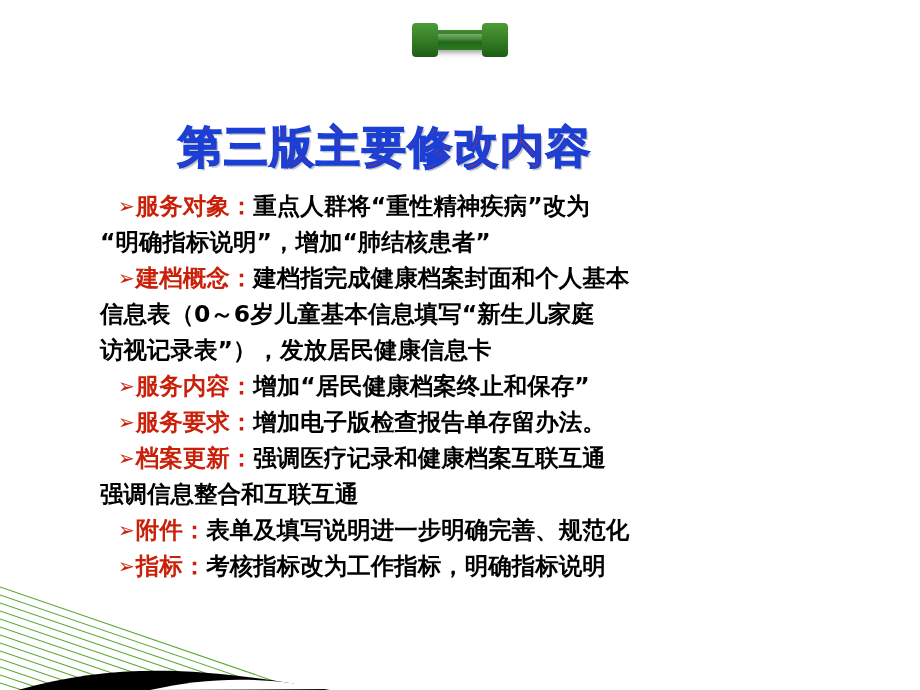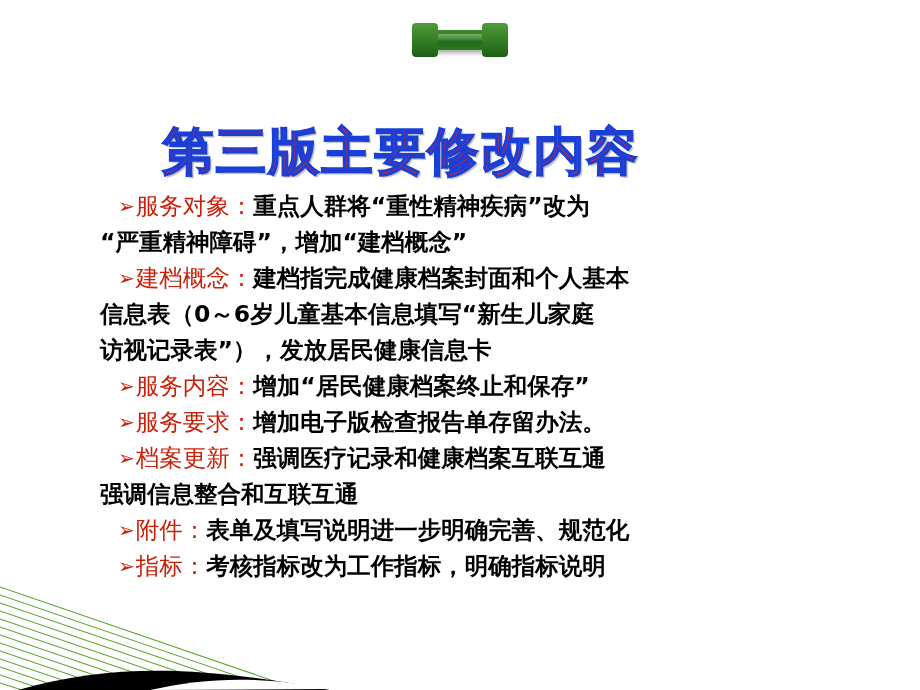--- a/index.html
+++ b/index.html
@@ -79,28 +79,27 @@
   .banner-cap.left  { left: -14px; }
   .banner-cap.right { right: -14px; }
 
   
   .headline {
     position: absolute;
     top: 118px;
     left: 0;
     width: 770px;
     text-align: center;
-    font-size: 51px;
+    font-size: 44px;
     font-weight: bold;
     letter-spacing: 2px;
     color: #ff1a1a;
     -webkit-text-stroke: 1.5px #1a3fd6;
     text-shadow: 2px 2px 1px rgba(0,0,0,0.25);
     font-family: "DejaVu Sans", "Liberation Sans", sans-serif;
-    padding-left: 16px;
   }
 
   
   .content {
     position: absolute;
     top: 188px;
     left: 118px;
     width: 740px;
   }
   .bullet-row {
@@ -113,21 +112,21 @@
     text-indent: 0;
   }
   .arrow {
     color: #c9200a;
     font-size: 20px;
     margin-right: 1px;
     vertical-align: 1px;
   }
   .label {
     color: #c9200a;
-    font-weight: normal;
+    font-weight: bold;
   }
   .body-text {
     color: #000000;
     font-weight: bold;
     margin-top: 36px;
   }
   .cont-line {
     font-size: 23.5px;
     line-height: 36px;
     color: #000000;
@@ -176,21 +175,21 @@
     </div>
   </div>
 
   <div class="headline">第三版主要修改内容</div>
 
   <div class="content">
 
     <div class="bullet-row">
       <span class="arrow">➢</span><span class="label">服务对象：</span><span class="body-text">重点人群将“重性精神疾病”改为</span>
     </div>
-    <div class="cont-line">“严重精神障碍”，增加“建档概念”</div>
+    <div class="cont-line">“明确指标说明”，增加“肺结核患者”</div>
 
     <div class="bullet-row">
       <span class="arrow">➢</span><span class="label">建档概念：</span><span class="body-text">建档指完成健康档案封面和个人基本</span>
     </div>
     <div class="cont-line">信息表（0～6岁儿童基本信息填写“新生儿家庭</div>
     <div class="cont-line">访视记录表”），发放居民健康信息卡</div>
 
     <div class="bullet-row">
       <span class="arrow">➢</span><span class="label">服务内容：</span><span class="body-text">增加“居民健康档案终止和保存”</span>
     </div>

